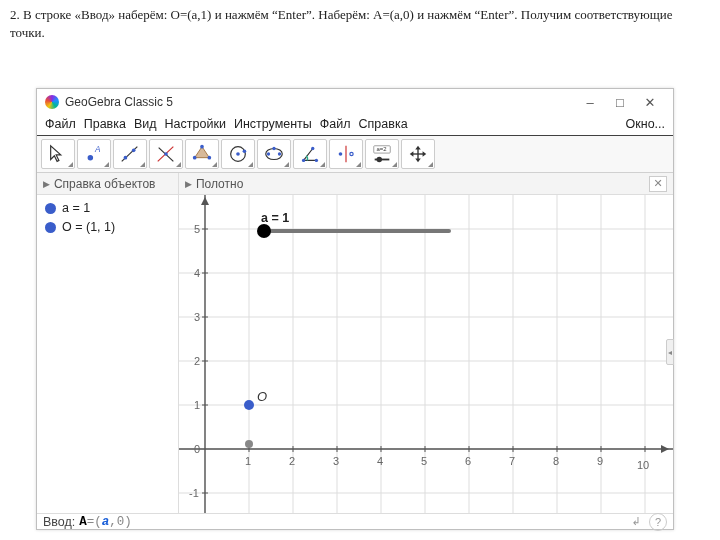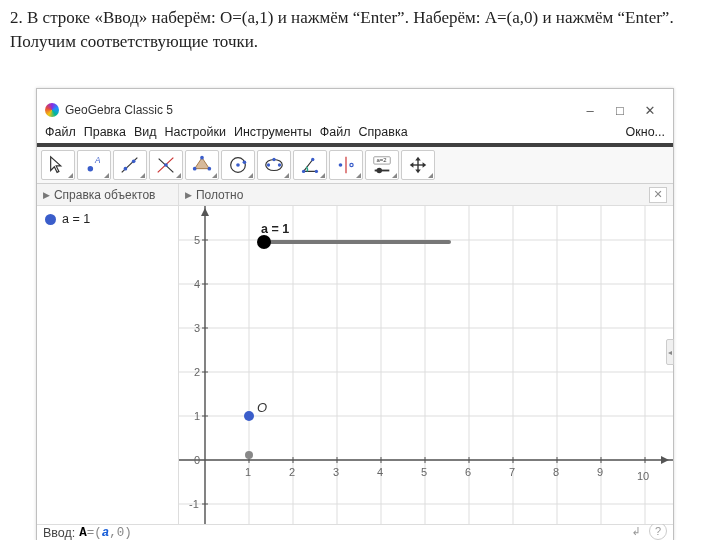--- a/index.html
+++ b/index.html
@@ -1,23 +1,23 @@
 <!DOCTYPE html>
 <html><head>
 <meta charset="utf-8">
 <style>
   * { box-sizing: border-box; margin: 0; padding: 0; }
   body { font-family: Arial, sans-serif; font-size: 13px; color: #222; background: #fff; width: 720px; height: 540px; position: relative; }
-  .instruction { font-size: 17px; line-height: 1.4; padding: 6px 10px 4px 10px; font-family: "Times New Roman", serif; }
+  .instruction { font-size: 13px; line-height: 1.4; padding: 6px 10px 4px 10px; font-family: "Times New Roman", serif; }
   .window { position: absolute; left: 36px; top: 88px; width: 638px; border: 1px solid #bfbfbf; background: #fff; box-shadow: 0 0 3px rgba(0,0,0,0.15); }
-  .titlebar { display: flex; align-items: center; padding: 4px 8px; font-size: 12px; color: #333; margin-top: 8px; }
+  .titlebar { display: flex; align-items: center; padding: 4px 8px; font-size: 12px; color: #333; }
   .titlebar .logo { width: 14px; height: 14px; border-radius: 50%; background: conic-gradient(#8a2be2, #1e90ff, #00b894, #f1c40f, #e74c3c, #8a2be2); margin-right: 6px; }
   .titlebar .spacer { flex: 1; }
   .winbtn { width: 30px; height: 18px; display: flex; align-items: center; justify-content: center; color: #555; font-size: 13px; }
-  .menubar { display: flex; align-items: center; padding: 2px 8px 4px 8px; font-size: 12.5px; gap: 8px; border-bottom: 4px solid #404040; text-align: center; }
+  .menubar { display: flex; align-items: center; padding: 2px 8px 4px 8px; font-size: 12.5px; gap: 8px; border-bottom: 1px solid #404040; text-align: center; }
   .menubar .mitem { cursor: default; }
   .menubar .spacer { flex: 1; }
   .toolbar { display: flex; align-items: center; padding: 3px 4px; gap: 0; border-bottom: 1px solid #d0d0d0; background: #f8f8f8; }
   .tool { width: 34px; height: 30px; border: 1px solid #ccc; margin-right: 2px; background: #fff; display: flex; align-items: center; justify-content: center; position: relative; border-radius: 2px; }
   .tool svg { width: 22px; height: 22px; }
   .tool .dd { position: absolute; bottom: 1px; right: 1px; width: 0; height: 0; border-left: 5px solid transparent; border-bottom: 5px solid #888; }
   .panels { display: flex; height: 340px; }
   .sidebar { width: 142px; border-right: 1px solid #ddd; }
   .panel-header { display: flex; align-items: center; height: 22px; padding: 0 6px; font-size: 12px; color: #555; background: #f4f4f4; border-bottom: 1px solid #ddd; }
   .panel-header .tri { margin-right: 4px; font-size: 9px; color: #777; }
@@ -29,21 +29,21 @@
   .gheader .tri { margin-right: 4px; font-size: 9px; color: #777; }
   .gheader .spacer { flex: 1; }
   .closex { width: 18px; height: 16px; display: flex; align-items: center; justify-content: center; color: #888; border: 1px solid #ccc; font-size: 11px; background: #fff; }
   .canvas { position: relative; width: 100%; height: 318px; overflow: hidden; background: #fff; }
   .canvas svg { position: absolute; left: 0; top: 0; }
   .slider-group { position: absolute; left: 82px; top: 16px; }
   .slider-label { font-size: 12.5px; font-weight: bold; margin-bottom: 4px; }
   .slider-track { width: 190px; height: 4px; background: #777; position: relative; border-radius: 2px; }
   .slider-knob { position: absolute; left: -4px; top: -5px; width: 14px; height: 14px; border-radius: 50%; background: #000; }
   .point-lbl { position: absolute; font-size: 13px; color: #333; font-style: italic; }
-  .inputbar { display: flex; align-items: flex-end; height: 16px; border-top: 1px solid #ddd; padding: 0 6px; font-size: 12.5px; }
+  .inputbar { display: flex; align-items: center; height: 16px; border-top: 1px solid #ddd; padding: 0 6px; font-size: 12.5px; }
   .inputbar .lbl { color: #444; margin-right: 4px; }
   .inputbar .expr { font-family: Liberation Mono, monospace; }
   .expr .black { color: #000; font-weight: bold; }
   .expr .grey { color: #888; }
   .expr .blue { color: #1a5fd8; font-weight: bold; font-style: italic; }
   .inputbar .spacer { flex: 1; }
   .ibtn { width: 18px; height: 18px; margin-left: 4px; color: #999; display: flex; align-items: center; justify-content: center; border-radius: 2px; font-size: 11px; }
   .axislbl { position: absolute; font-size: 11px; color: #666; }
   .sidehandle { position: absolute; right: -1px; top: 250px; width: 8px; height: 26px; border: 1px solid #ccc; background: #f0f0f0; border-radius: 2px 0 0 2px; font-size: 8px; color: #888; display:flex; align-items:center; justify-content:center; }
 </style>
@@ -170,20 +170,24 @@
   <div class="panels">
     <div class="sidebar">
       <div class="panel-header">
           <span class="tri">▶</span>
           <span>Справка объектов</span>
         </div>
       <div class="objlist">
         <div class="objrow">
             <div class="dot"></div>
             <span>a = 1</span>
+          </div>
+        <div class="objrow">
+            <div class="dot"></div>
+            <span>O = (1, 1)</span>
           </div>
       </div>
     </div>
 
     <div class="graphics">
       <div class="gheader">
         <span class="tri">▶</span>
         <span>Полотно</span>
         <div class="spacer"></div>
         <div class="closex">✕</div>

